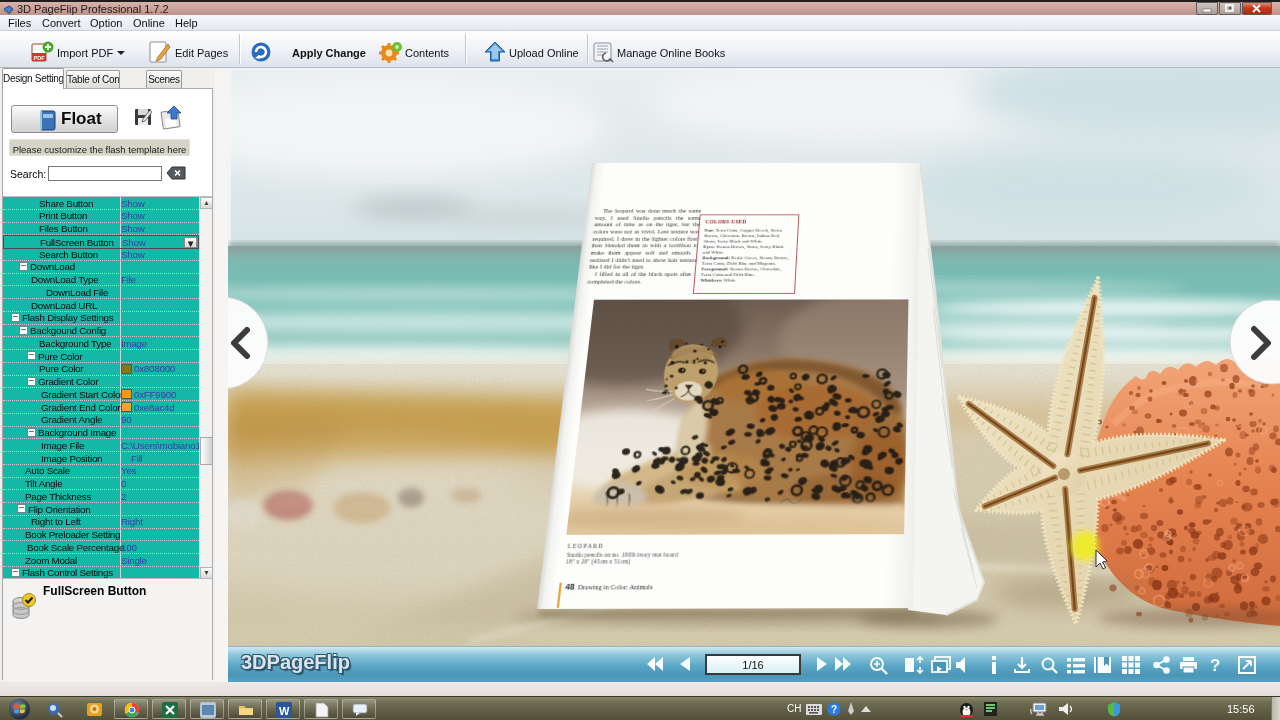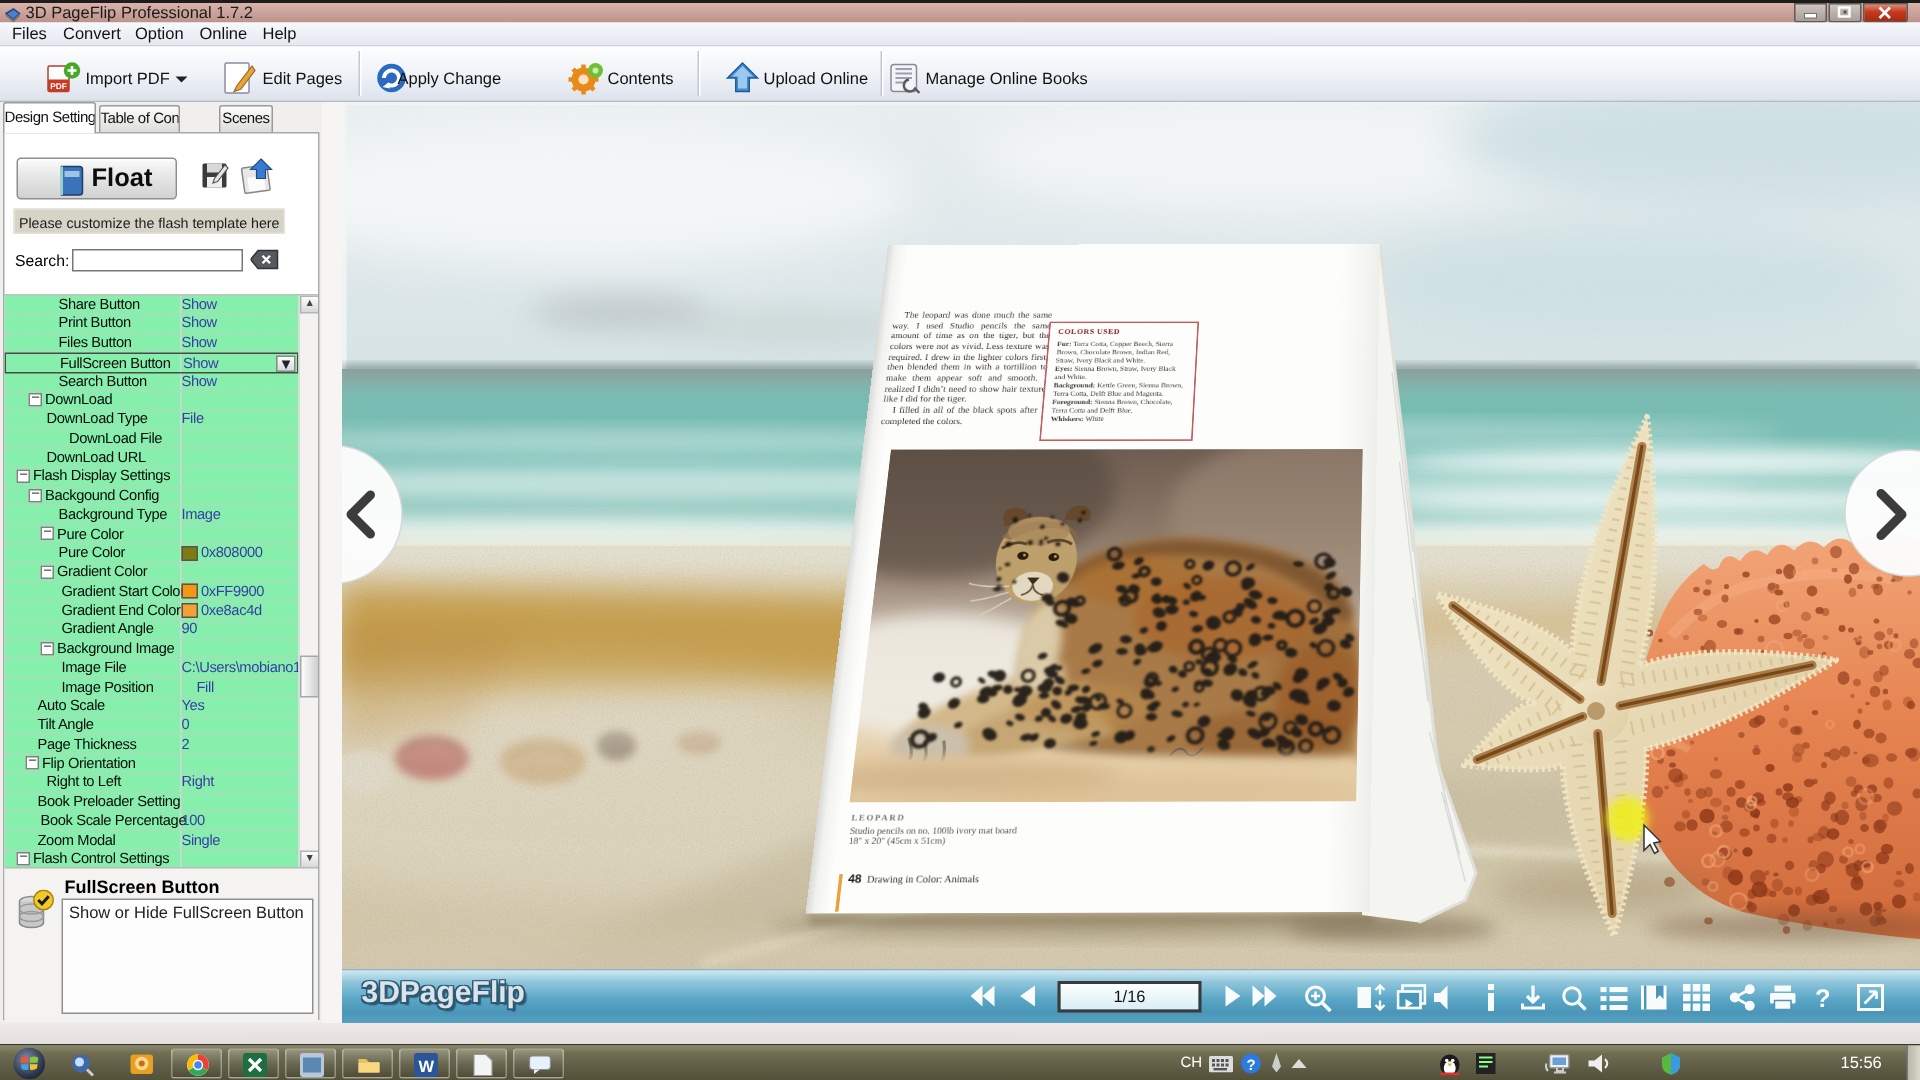--- a/index.html
+++ b/index.html
@@ -20,21 +20,21 @@
 #grid{letter-spacing:0}
 .tab{position:absolute;top:2px;height:18px;border:1px solid #9b9b9b;border-bottom:none;background:linear-gradient(#fdfdfd,#dddcd8);color:#111;text-align:center;padding-top:3px;border-radius:2px 2px 0 0;white-space:nowrap;font-size:10px;letter-spacing:-.3px;overflow:hidden}
 .tab.act{top:0;height:21px;background:#fff;z-index:3;padding-top:4px}
 #pbody{position:absolute;left:2px;top:20px;width:211px;height:592px;background:#fff;border:1px solid #a9a9a9}
 #floatbtn{position:absolute;left:8px;top:16px;width:107px;height:28px;border:1px solid #8e8e8e;border-radius:3px;background:linear-gradient(#fbfbfb,#e4e4e4 50%,#d2d2d2);box-shadow:inset 0 1px 0 #fff}
 #floatbtn b{position:absolute;left:49px;top:3px;font-size:17px;color:#0c0c0c;letter-spacing:0}
 #banner{position:absolute;left:6px;top:50px;width:181px;height:17px;background:#d5d4c6;border:1px solid #e4e3da;color:#1c1c1c;font-size:9.5px;text-align:center;padding-top:4px;white-space:nowrap;overflow:hidden}
 #srow{position:absolute;left:7px;top:79px;width:200px;height:15px}
 #sbox{position:absolute;left:38px;top:-2px;width:114px;height:15px;border:1px solid #777;background:#fff}
 #sclr{position:absolute;left:157px;top:-2px;width:19px;height:14px}
-#grid{position:absolute;left:0px;top:107px;width:209px;height:382px;background:#86efac;border-top:1px solid #c0c0c0;overflow:hidden}
+#grid{position:absolute;left:0px;top:107px;width:209px;height:382px;background:#14b8a6;border-top:1px solid #c0c0c0;overflow:hidden}
 .prow{position:absolute;left:0;width:196px;height:12.75px;border-bottom:1px dotted #c9c9c9}
 .prow span{position:absolute;top:0.5px;white-space:nowrap;font-size:9.8px;letter-spacing:-.25px}
 .pn{color:#0a0a0a}
 .pv{color:#3b3ba8}
 .exp{width:9px;height:9px;border:1px solid #808080;font-size:8px;line-height:6px;text-align:center;color:#333;top:1px!important;background:#fff}
 .sw{width:11px;height:10px;border:1px solid #555;top:1px!important}
 .prow.sel{border:1px solid #4a4a4a;height:14px}
 .dd{position:absolute;right:1px;top:1px;width:13px;height:11px;border:1px solid #8a8a8a;background:linear-gradient(#fdfdfd,#d8d8d8);font-size:6px;text-align:center;line-height:11px;color:#222}
 #vline{position:absolute;left:117px;top:0;width:1px;height:382px;background:#d6d6d6}
 #scroll{position:absolute;right:0px;top:0;width:13px;height:382px;background:#f3f2f1;border-left:1px solid #dcdcdc}
@@ -116,21 +116,21 @@
  <svg class="abs" style="left:148px;top:9px" width="24" height="24">
       <rect x="2" y="2" width="16" height="20" rx="1" fill="#fefefe" stroke="#8a8aa0" stroke-width="1"></rect>
       <path d="M20,4 L10,17 L8,21 L12.5,19.5 L22,7 Z" fill="#e8a23c" stroke="#9a6a1c" stroke-width=".8"></path>
     </svg>
  <span class="lbl" style="left:175px">Edit Pages</span>
  <svg class="abs" style="left:250px;top:10px" width="24" height="22">
       <circle cx="11" cy="11" r="9.5" fill="#2a6ac0"></circle>
       <path d="M6,11 a5,5 0 1 1 2,4" fill="none" stroke="#fff" stroke-width="2.6"></path>
       <path d="M5,17 L9,14 L10,18 Z" fill="#fff"></path>
     </svg>
- <span class="lbl" style="left:265px;font-weight:normal">Apply Change</span>
+ <span class="lbl" style="left:292px;font-weight:bold">Apply Change</span>
  <svg class="abs" style="left:378px;top:9px" width="26" height="24">
       <circle cx="11" cy="13" r="8" fill="#e88a1a"></circle>
       <circle cx="11" cy="13" r="3.4" fill="#fbe2c0"></circle>
       <g stroke="#e88a1a" stroke-width="3">
         <path d="M11,3 v4 M11,19 v4 M1,13 h4 M17,13 h4 M4,6 l3,3 M15,17 l3,3 M18,6 l-3,3 M7,17 l-3,3"></path>
       </g>
       <circle cx="19" cy="7" r="5" fill="#6cc032"></circle>
       <circle cx="19" cy="7" r="2" fill="#cdeab4"></circle>
     </svg>
  <span class="lbl" style="left:405px">Contents</span>
@@ -314,21 +314,20 @@
   <div id="desc">
    <b>FullScreen Button</b>
    <svg style="position:absolute;left:7px;top:14px" width="28" height="30">
           <ellipse cx="11" cy="8" rx="8" ry="3.4" fill="#d8d8d8" stroke="#888"></ellipse>
           <path d="M3,8 v14 a8,3.4 0 0 0 16,0 v-14" fill="#c8c8c8" stroke="#888"></path>
           <ellipse cx="11" cy="13" rx="8" ry="3.4" fill="none" stroke="#999"></ellipse>
           <ellipse cx="11" cy="18" rx="8" ry="3.4" fill="none" stroke="#999"></ellipse>
           <circle cx="19" cy="7" r="6.5" fill="#f2c928" stroke="#a8860a"></circle>
           <path d="M15.5,7 L18,9.5 L22.5,4.5" fill="none" stroke="#1a1a1a" stroke-width="2"></path>
         </svg>
-   <div id="dbox">Show or Hide FullScreen Button</div>
   </div>
  </div>
 </div>
 
 <div id="split" class="abs"></div>
 
 <svg id="scene" class="abs" viewBox="0 0 1052 578">
 <defs>
  <linearGradient id="sky" x1="0" y1="0" x2="0" y2="1">
   <stop offset="0" stop-color="#e9eef0"></stop>

